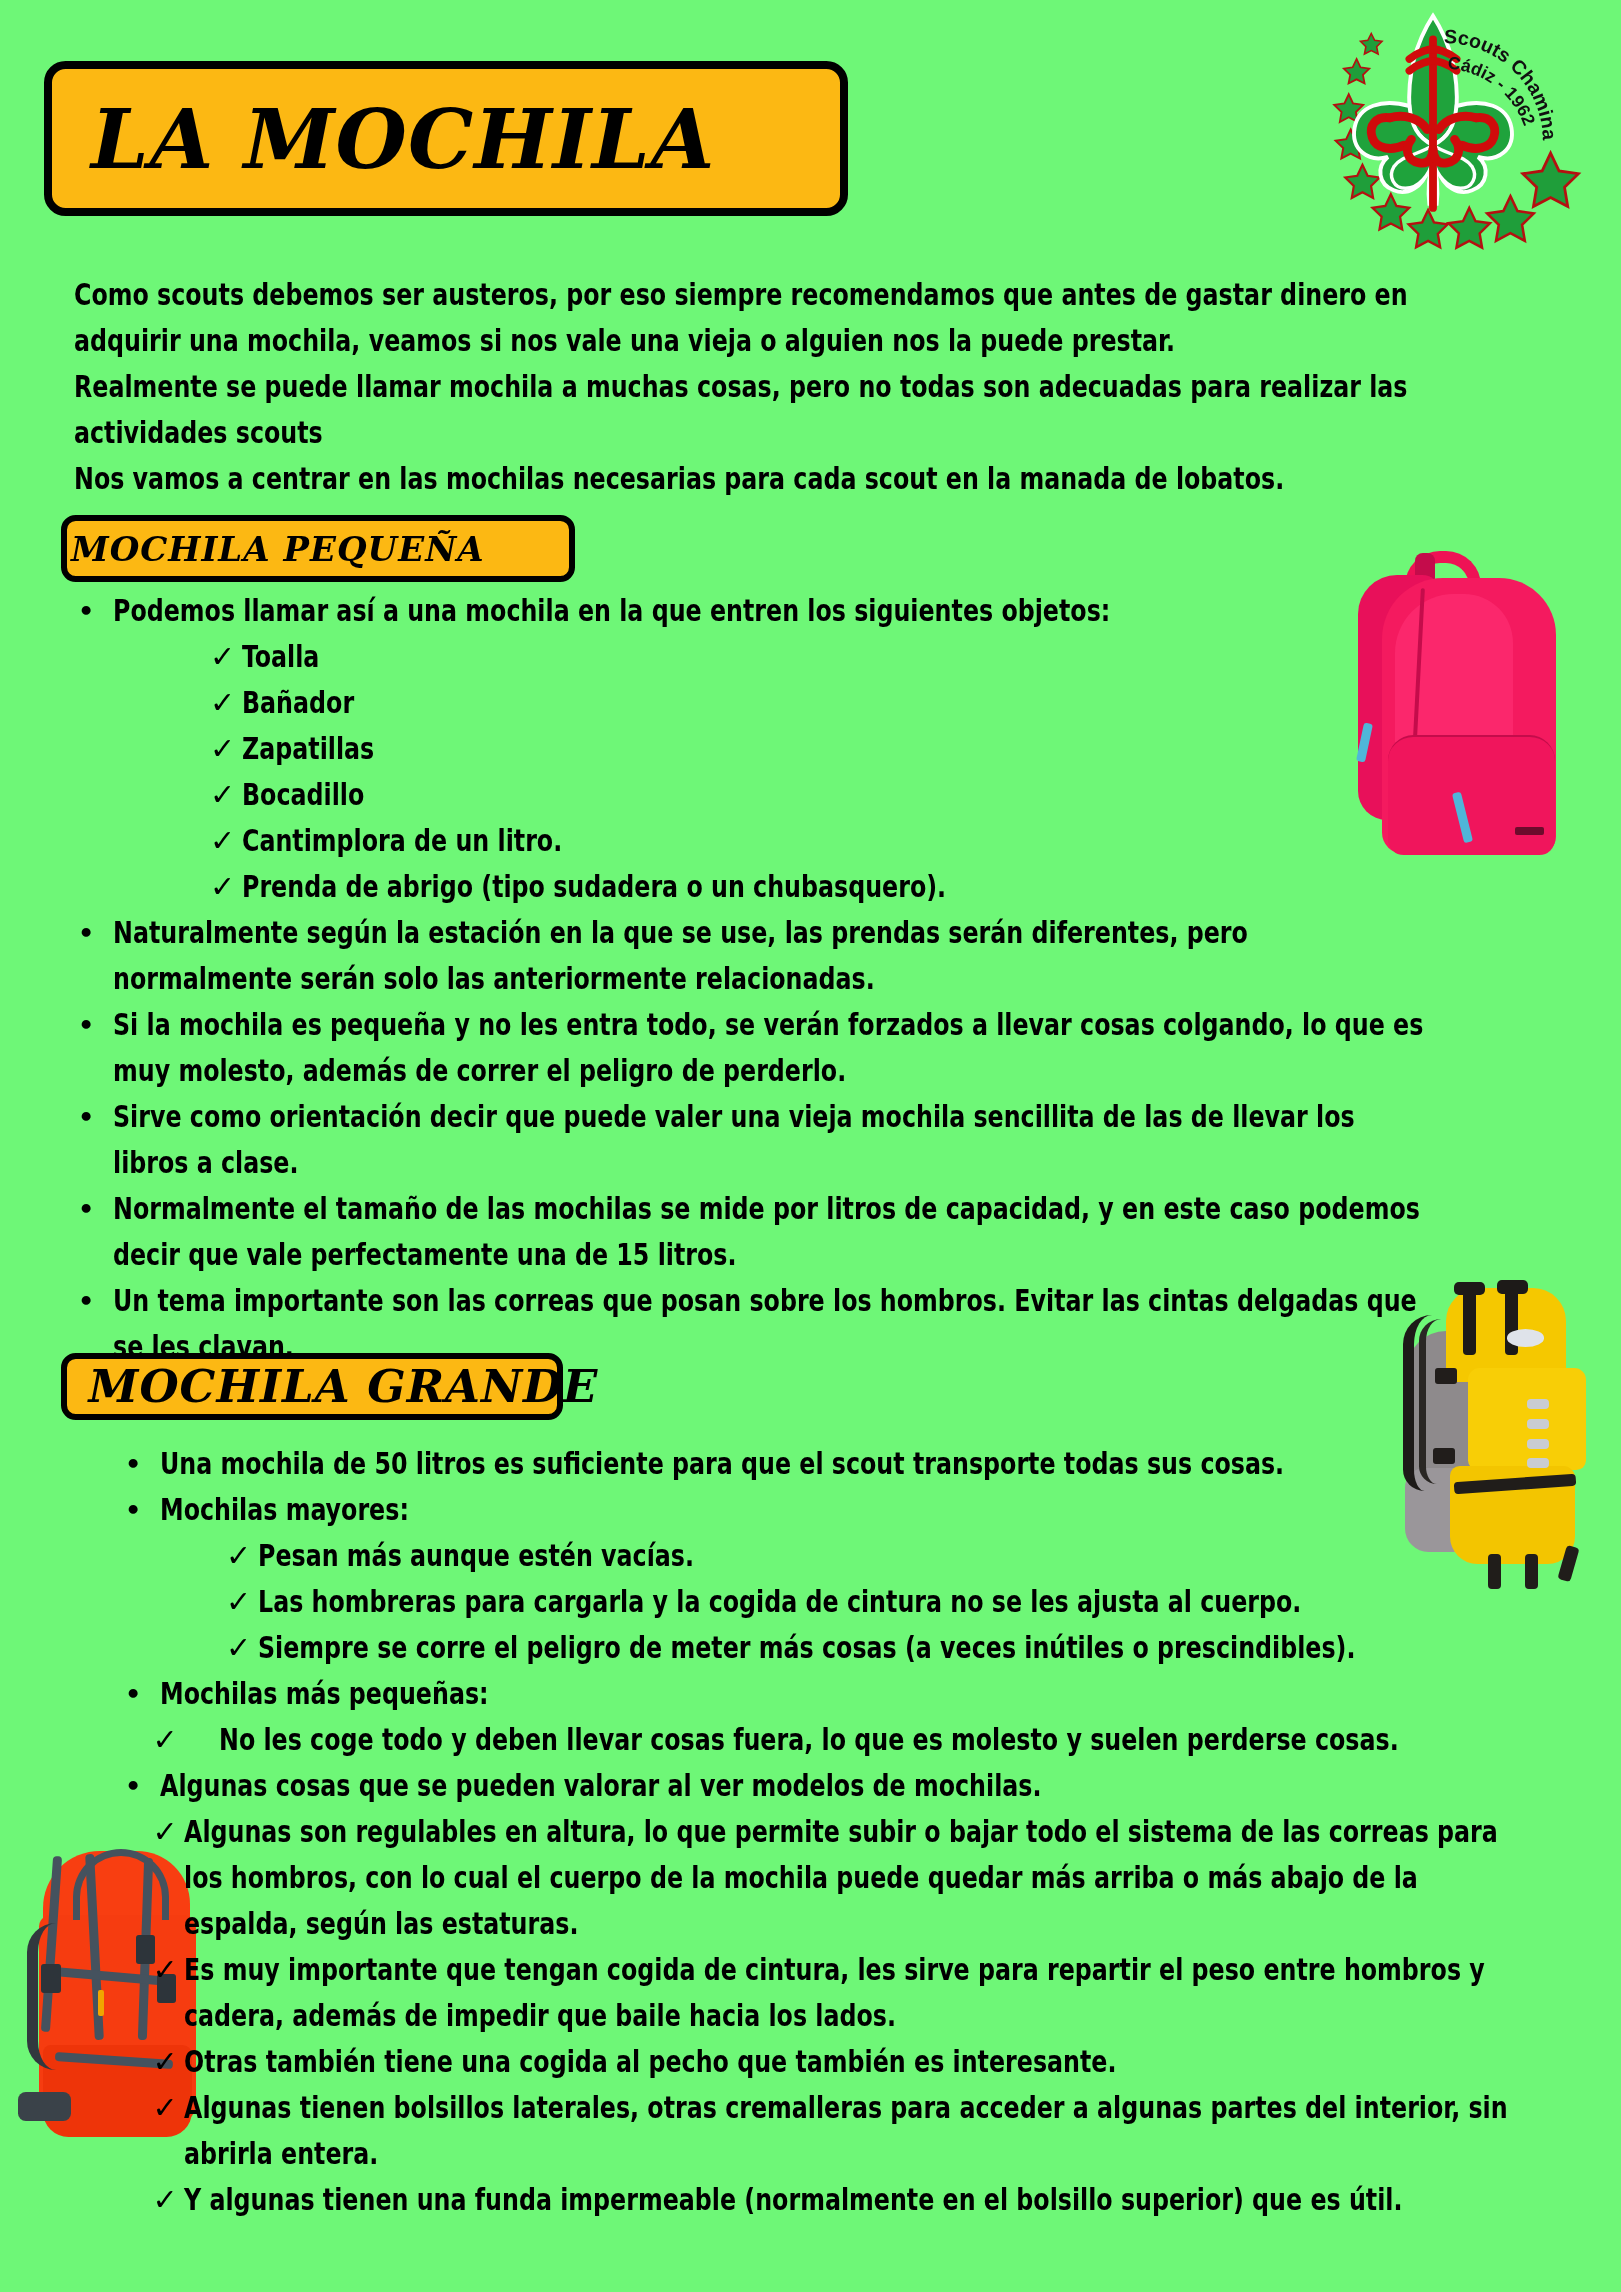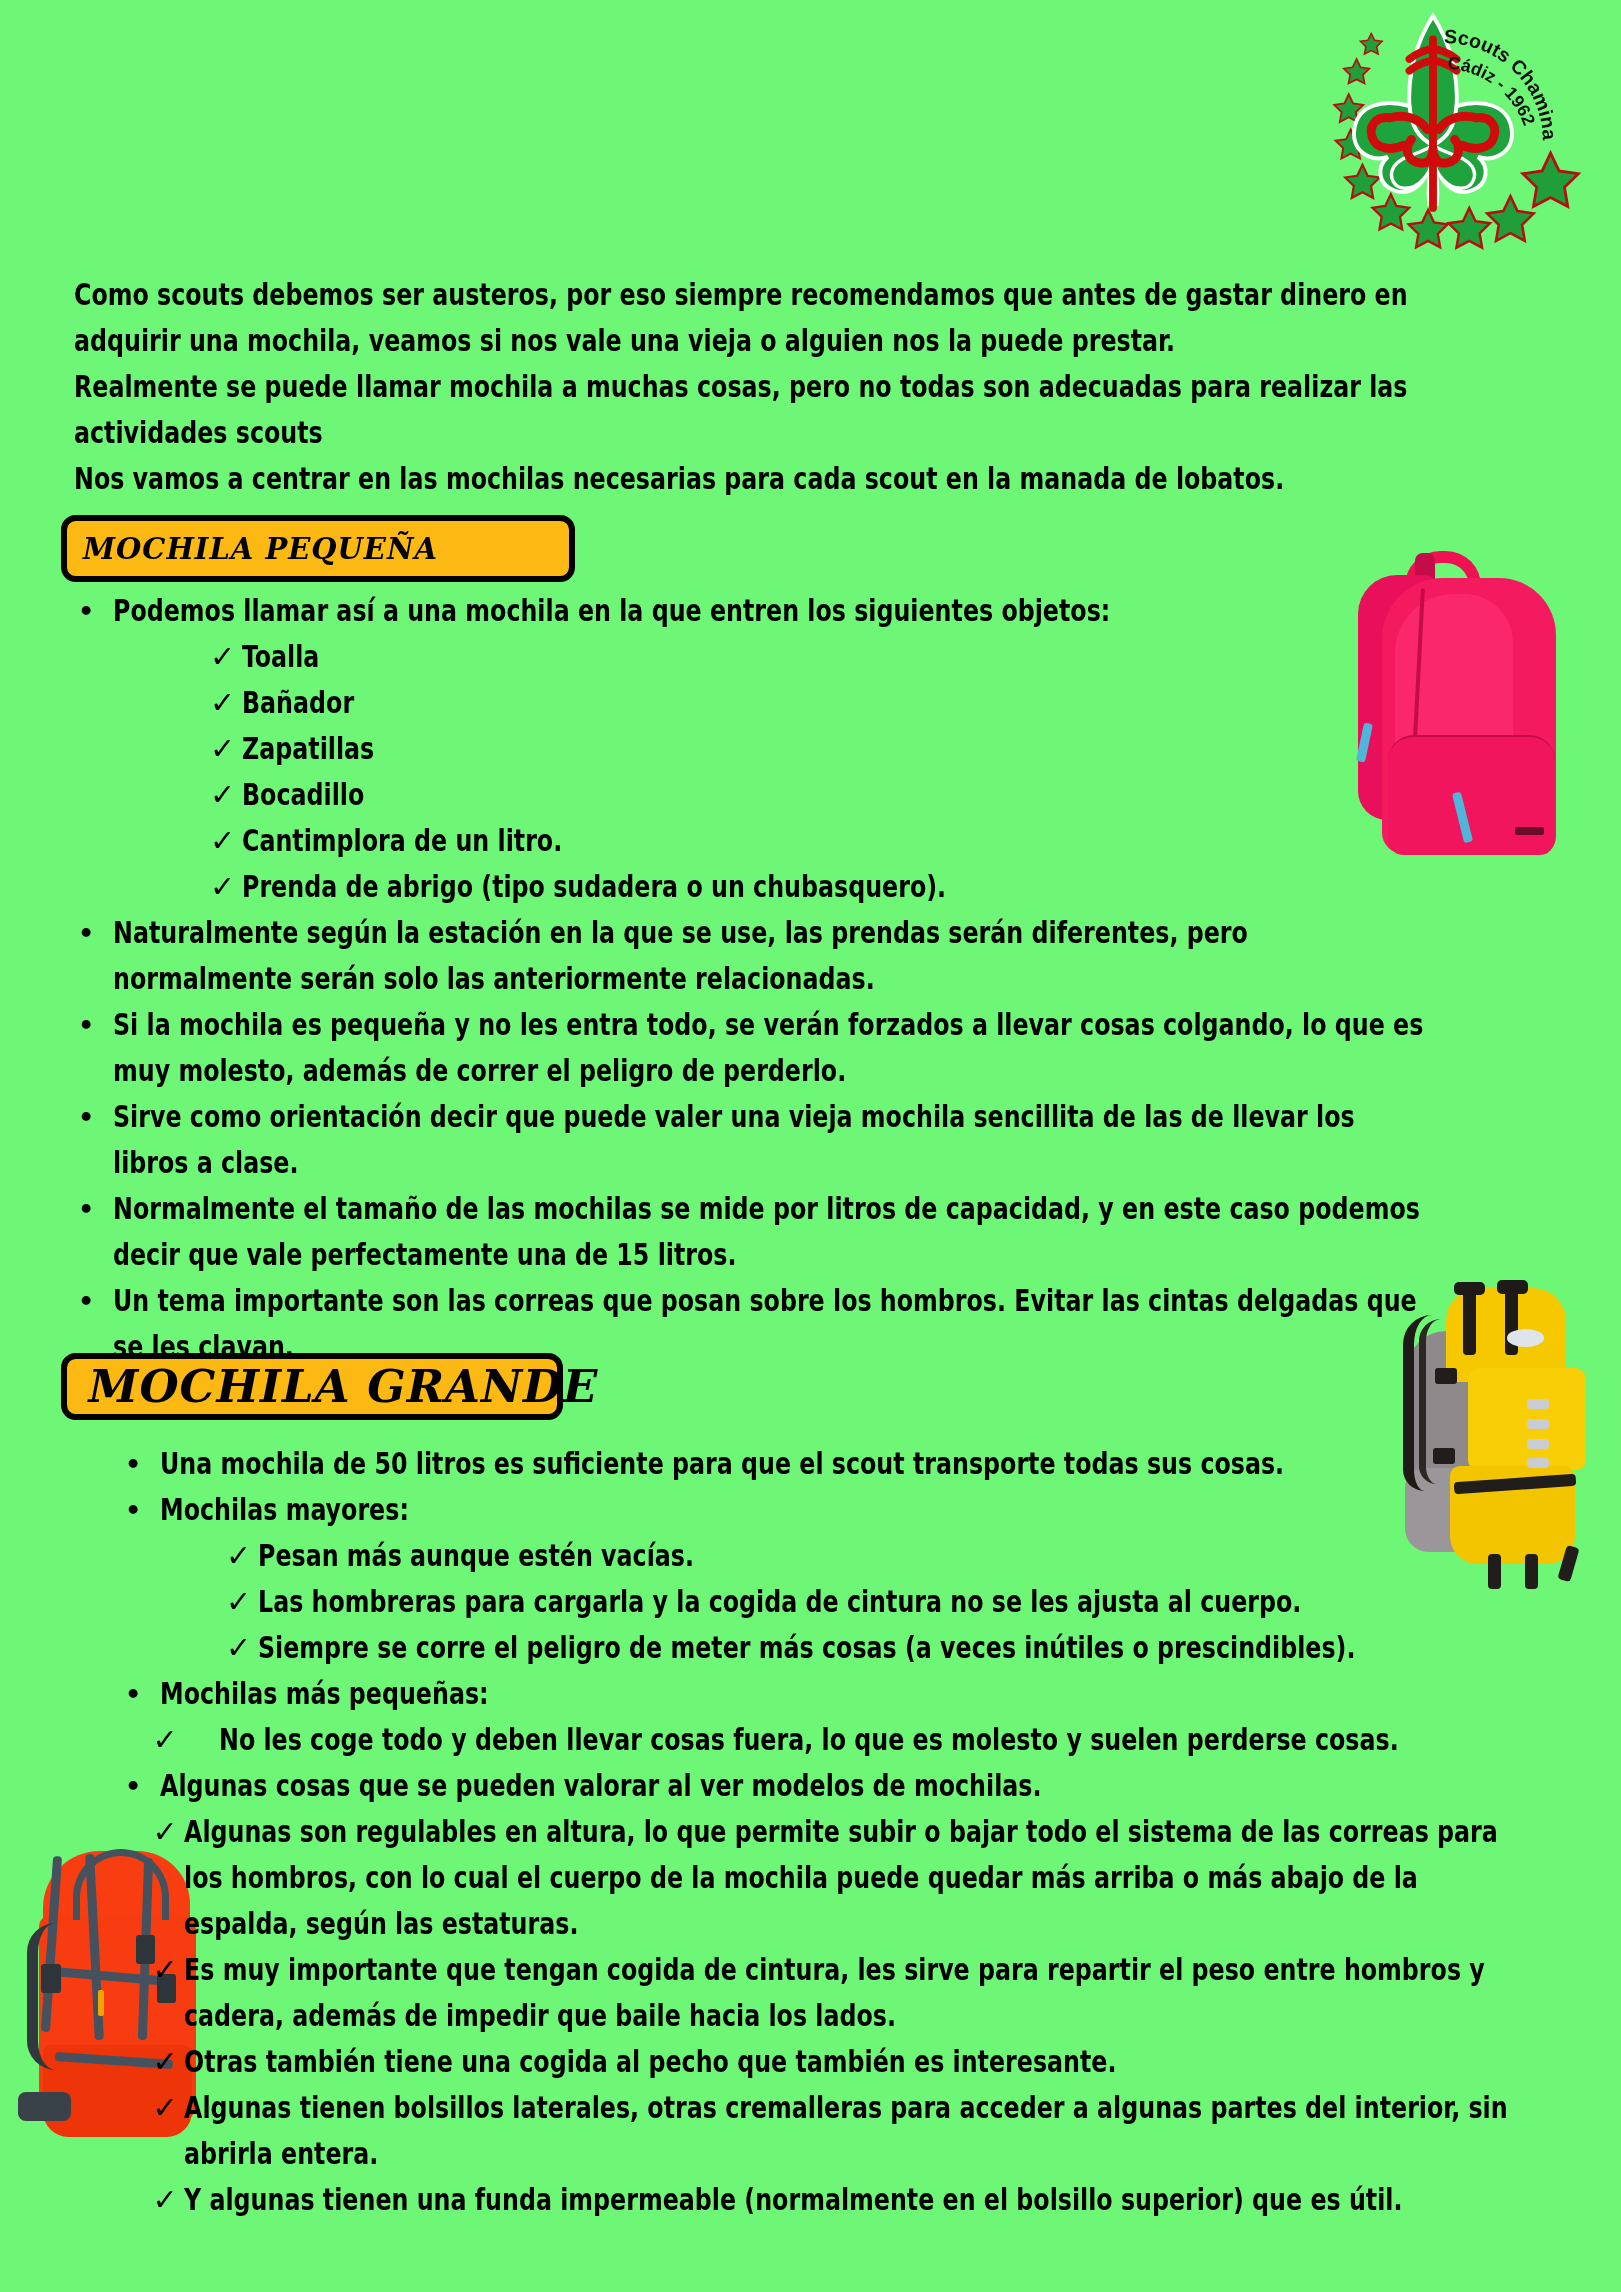--- a/index.html
+++ b/index.html
@@ -35,21 +35,21 @@
     font-weight: bold;
     color: #000;
     white-space: nowrap;
     letter-spacing: 1px;
   }
 
   #main-title-box { left: 44px; top: 61px; width: 804px; height: 155px; }
   #main-title-text { font-size: 82px; padding-left: 39px; }
 
   #h-pequena-box { left: 61px; top: 515px; width: 514px; height: 67px; border-width: 6.9px; border-radius: 14.7px; }
-  #h-pequena-text { font-size: 29px; padding-left: 16px; text-align: right; }
+  #h-pequena-text { font-size: 34px; padding-left: 4px; text-align: right; }
 
   #h-grande-box { left: 61px; top: 1353px; width: 502px; height: 67px; border-width: 6.9px; border-radius: 14.7px; }
   #h-grande-text { font-size: 45px; padding-left: 21.6px; }
 
   
   .para, .li-text {
     font-family: "Liberation Sans Narrow", "DejaVu Sans Condensed", "Liberation Sans", sans-serif;
     font-weight: bold;
     color: #000;
     font-size: 30px;
@@ -295,20 +295,23 @@
 
       <text font-family="'Liberation Sans', sans-serif" font-size="20" font-weight="bold" fill="#111">
         <textPath href="#arcOuter" startOffset="2%" id="arcOuterText">Scouts Chaminade</textPath>
       </text>
       <text font-family="'Liberation Sans', sans-serif" font-size="18" font-weight="bold" fill="#111">
         <textPath href="#arcInner" startOffset="2%" id="arcInnerText">Cádiz - 1962</textPath>
       </text>
     </svg>
   </div>
 
+  <div class="title-box" id="main-title-box">
+    <span class="title-text" id="main-title-text">LA MOCHILA</span>
+  </div>
 
   <div id="intro">
     <p class="para">Como scouts debemos ser austeros, por eso siempre recomendamos que antes de gastar dinero en adquirir una mochila, veamos si nos vale una vieja o alguien nos la puede prestar.</p>
     <p class="para">Realmente se puede llamar mochila a muchas cosas, pero no todas son adecuadas para realizar las actividades scouts</p>
     <p class="para">Nos vamos a centrar en las mochilas necesarias para cada scout en la manada de lobatos.</p>
   </div>
 
   <div class="title-box" id="h-pequena-box">
     <span class="title-text" id="h-pequena-text">MOCHILA PEQUEÑA</span>
   </div>

